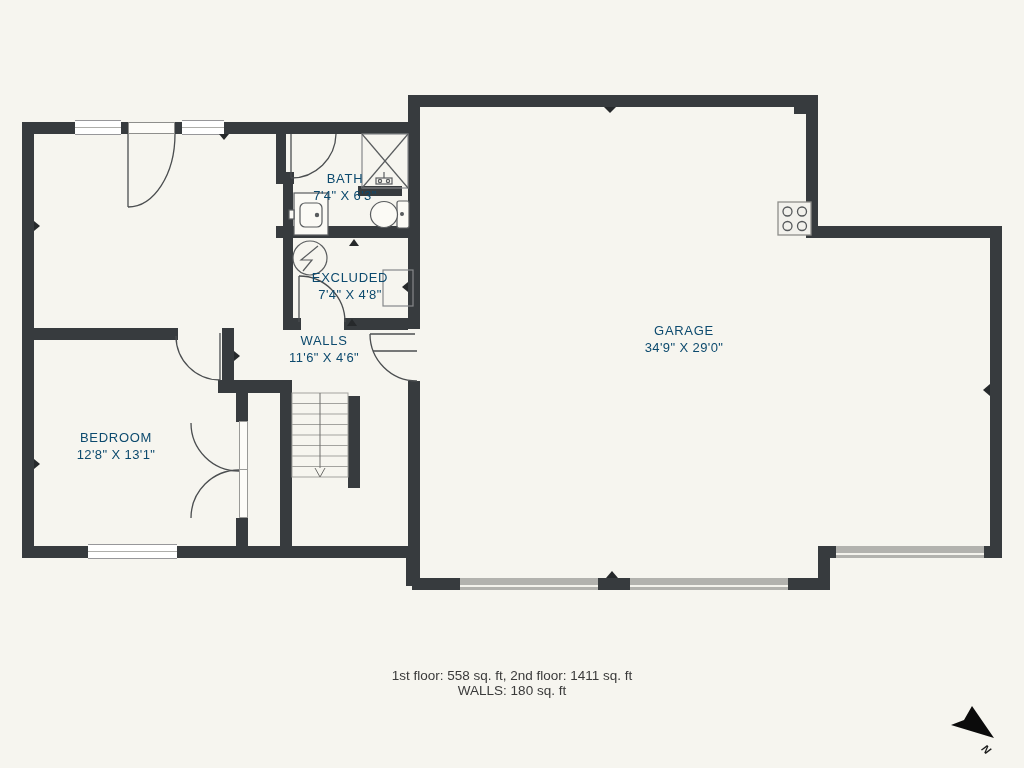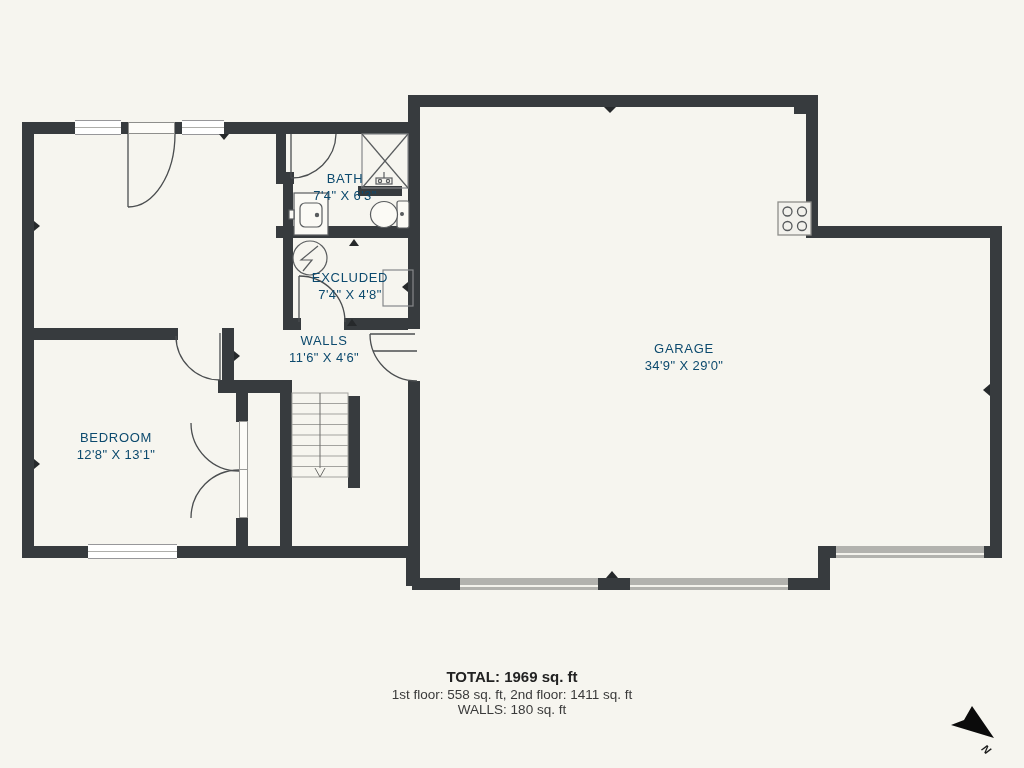--- a/index.html
+++ b/index.html
@@ -194,28 +194,27 @@
     <div class="rd">7'4" X 4'8"</div>
   </div>
   <div class="room-label" style="left:324px;top:349px">
     <div class="rn">WALLS</div>
     <div class="rd">11'6" X 4'6"</div>
   </div>
   <div class="room-label" style="left:116px;top:446px">
     <div class="rn">BEDROOM</div>
     <div class="rd">12'8" X 13'1"</div>
   </div>
-  <div class="room-label" style="left:684px;top:357px">
+  <div class="room-label" style="left:684px;top:339px">
     <div class="rn">GARAGE</div>
     <div class="rd">34'9" X 29'0"</div>
   </div>
 </div>
 
 <div id="summary">
-  <div class="s1">TOTAL: 1969 sq. ft</div>
   <div class="s2">1st floor: 558 sq. ft, 2nd floor: 1411 sq. ft</div>
   <div class="s4">WALLS: 180 sq. ft</div>
 </div>
 
 <svg id="compass" width="75" height="66" viewBox="0 0 75 66">
   <polygon points="59,48 37,16 29,30 16,35" fill="#0b0b0b"></polygon>
   <text x="47" y="60" font-size="11" font-weight="bold" fill="#1a1a1a" font-family="Liberation Sans, sans-serif" font-style="italic" transform="rotate(42 47 58)">N</text>
 </svg>
 
 </body></html>

